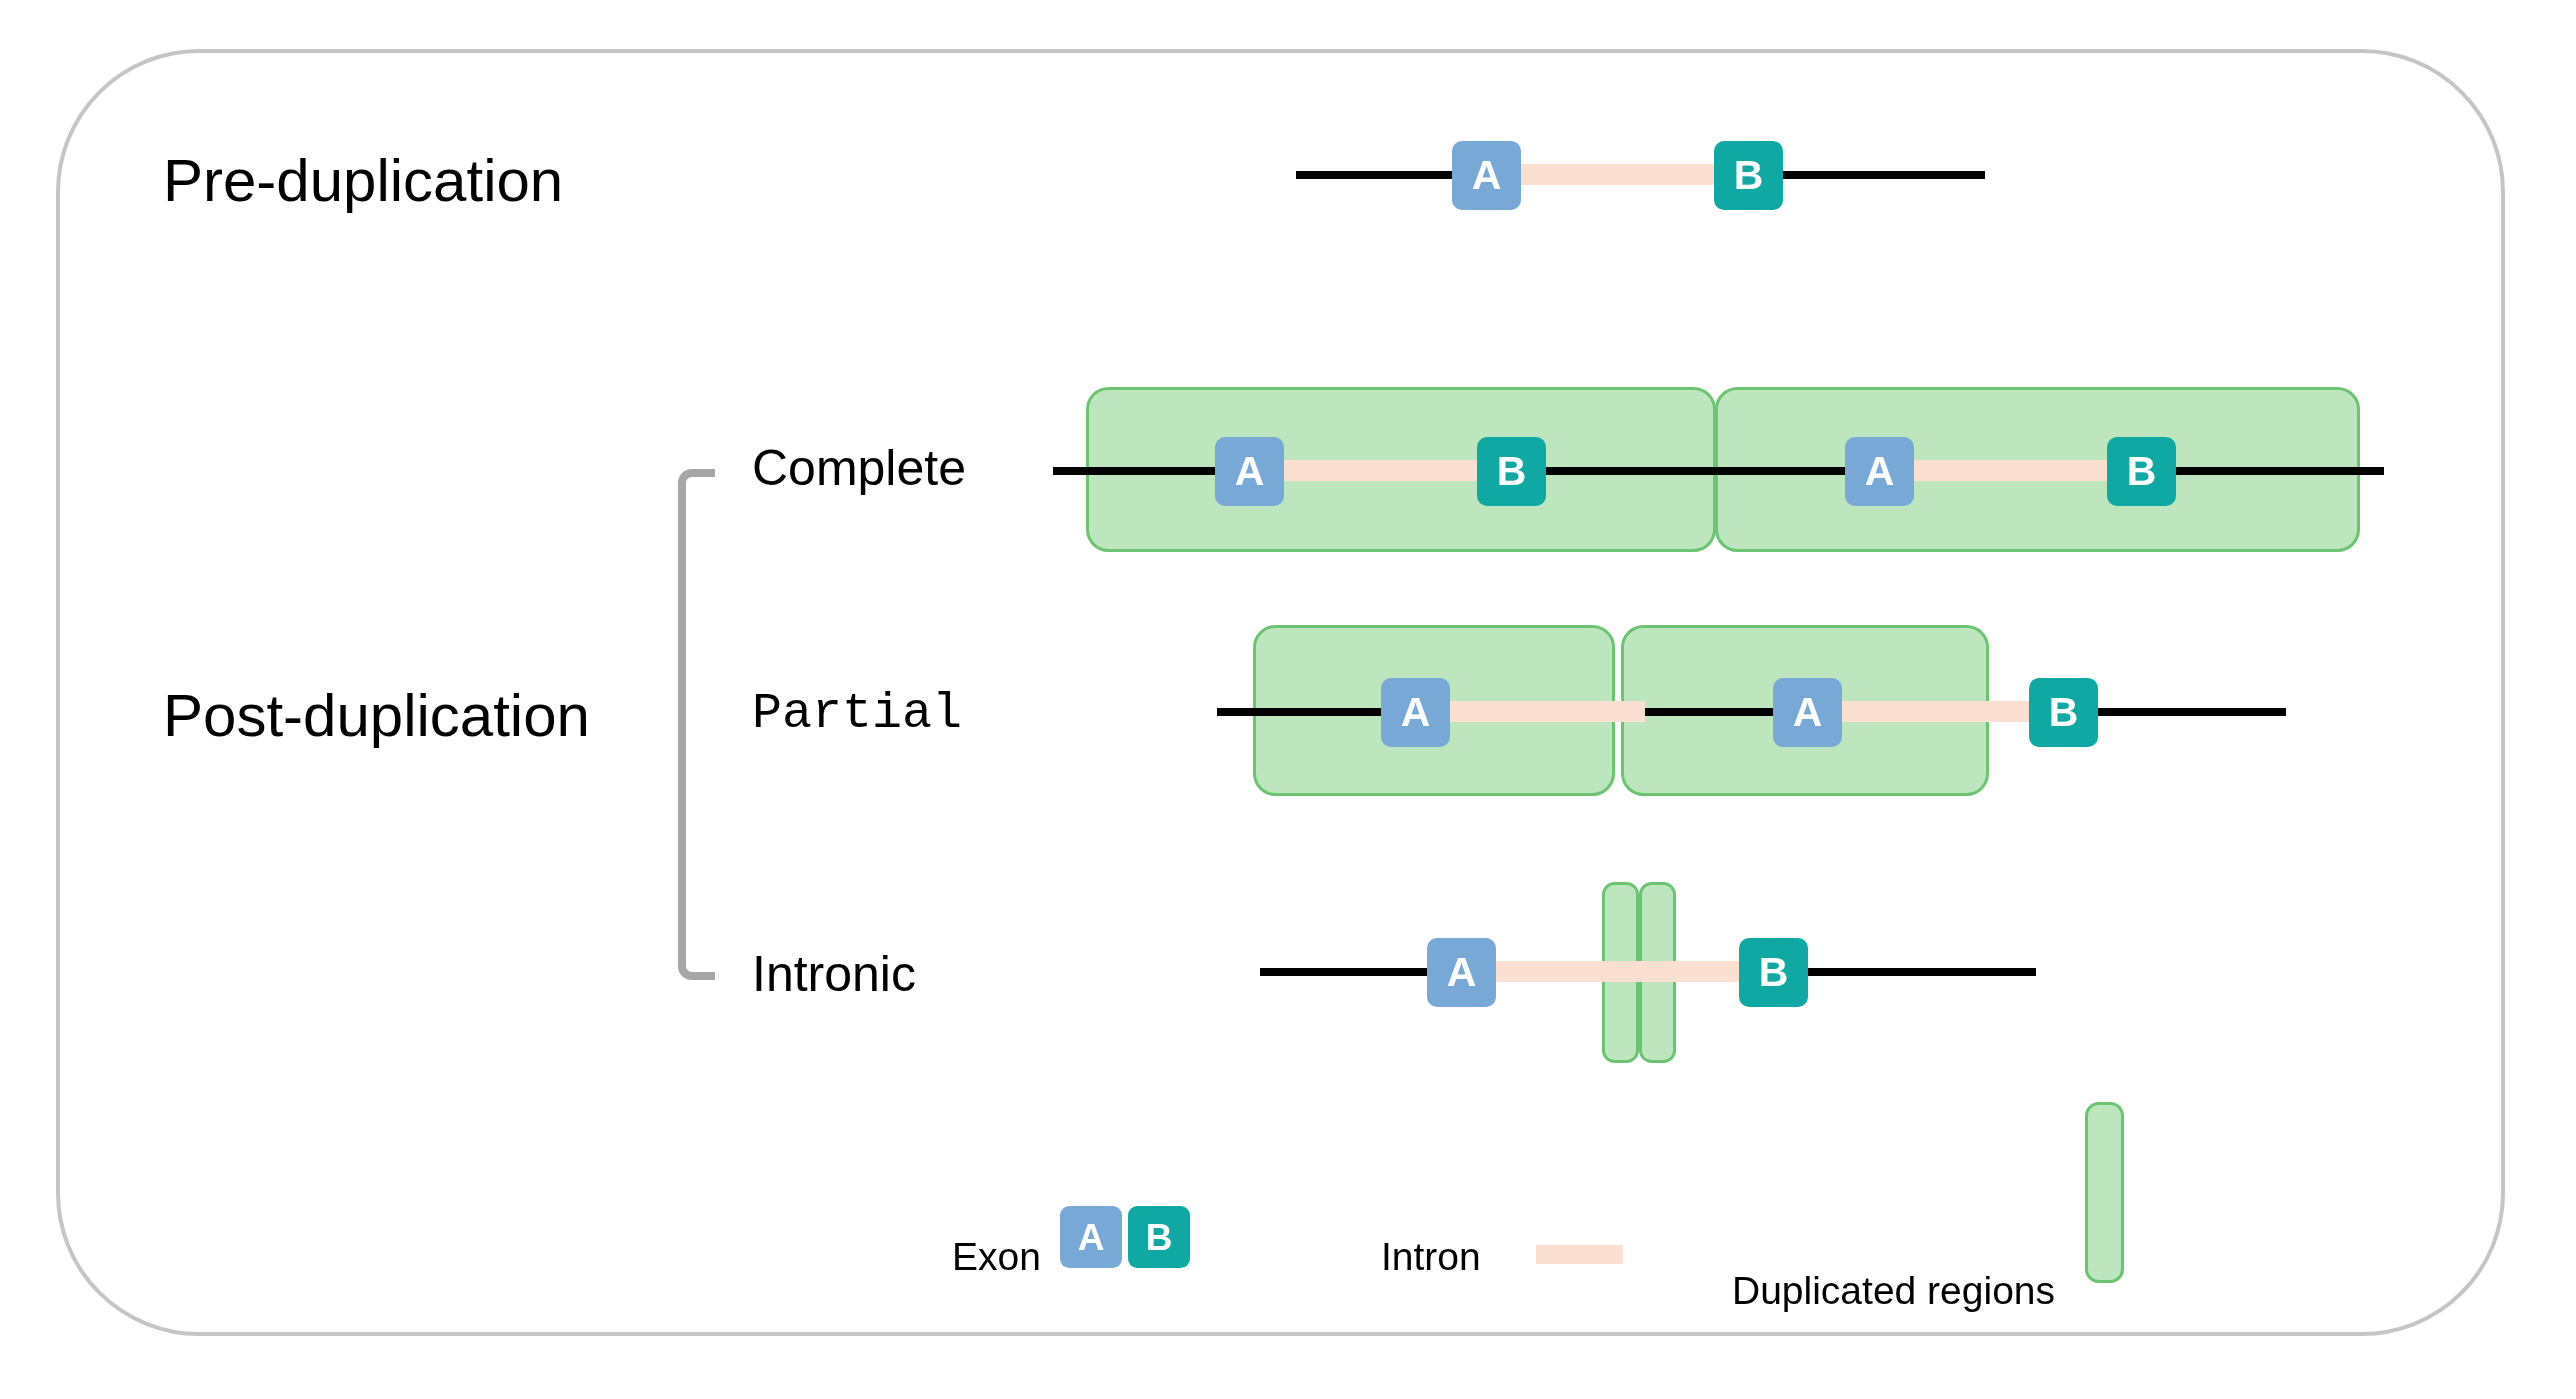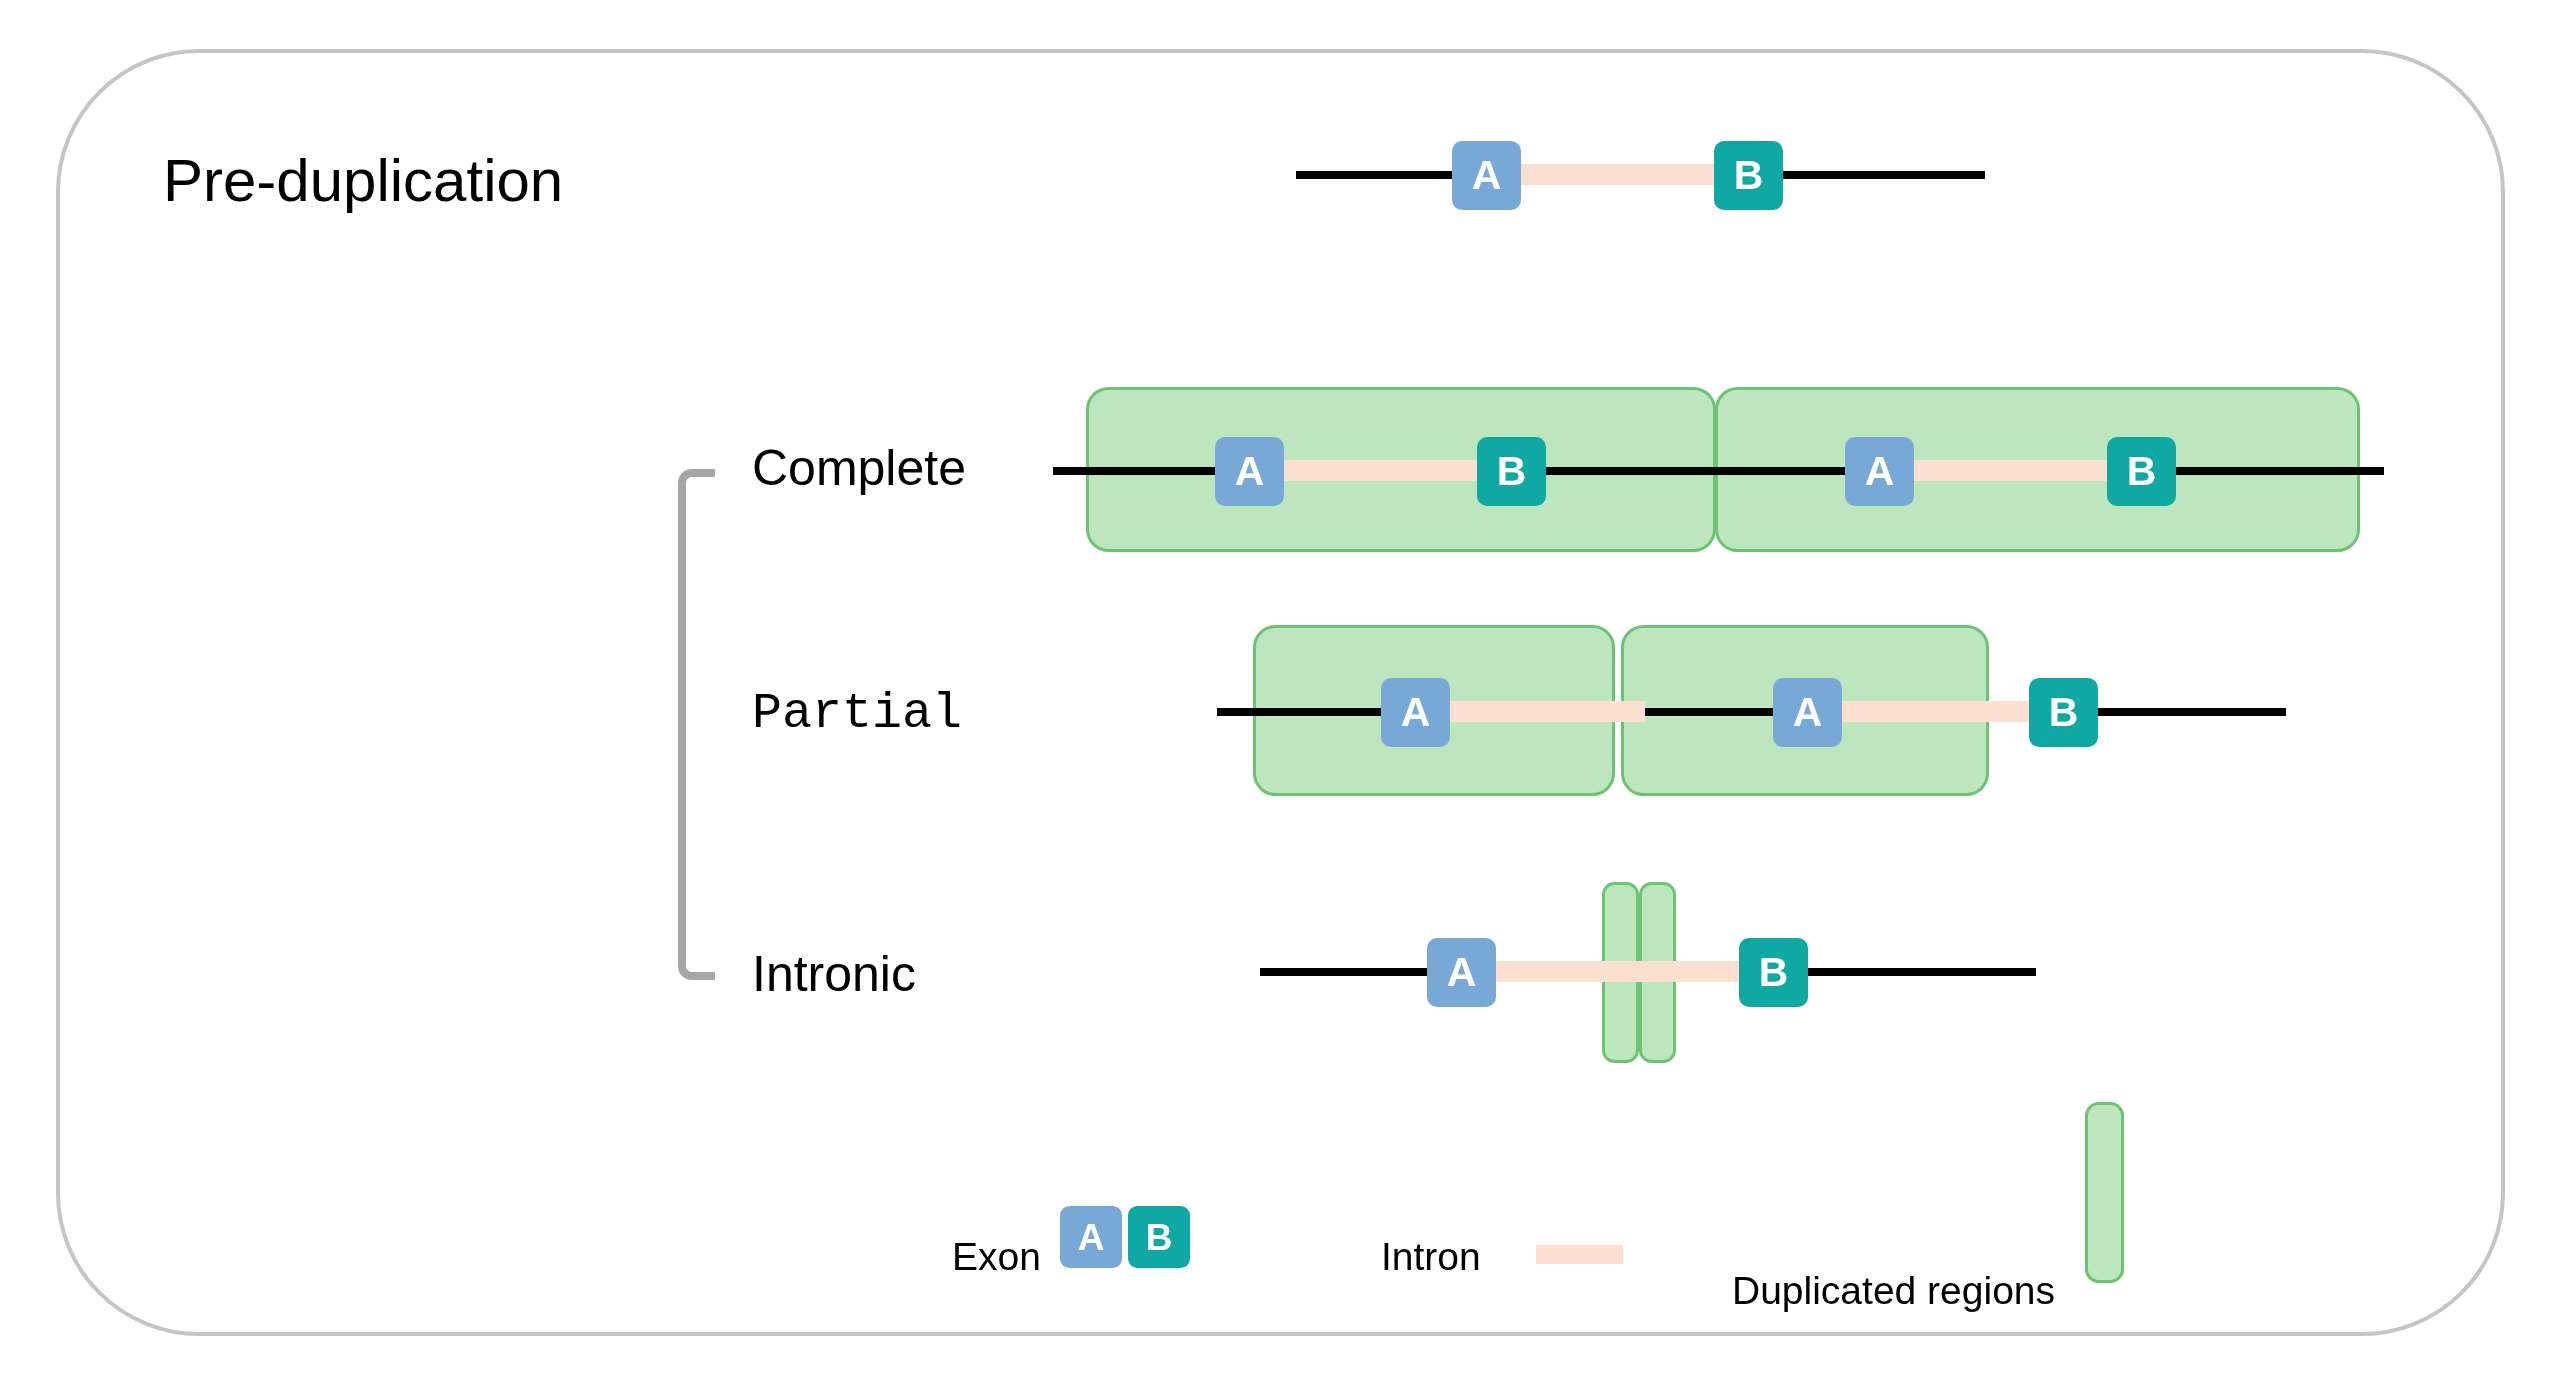--- a/index.html
+++ b/index.html
@@ -171,20 +171,21 @@
 
   <div class="section-label" id="label-pre">Pre-duplication</div>
 
   <div class="track" style="left:0; top:175px;">
     <div class="backbone" style="left:1296px; width:689px;"></div>
     <div class="intron" style="left:1521px; width:199px;"></div>
     <div class="exon exon-a" style="left:1452px;">A</div>
     <div class="exon exon-b" style="left:1714px;">B</div>
   </div>
 
+  <div class="section-label" id="label-post">Post-duplication</div>
 
   <div class="bracket"></div>
 
   <div class="row-label" id="label-complete">Complete</div>
 
   <div class="track" style="left:0; top:471px;">
     <div class="dup" style="left:1086px; top:-84px; width:630px; height:165px;"></div>
     <div class="dup" style="left:1715px; top:-84px; width:645px; height:165px;"></div>
 
     <div class="backbone" style="left:1053px; width:1331px;"></div>

